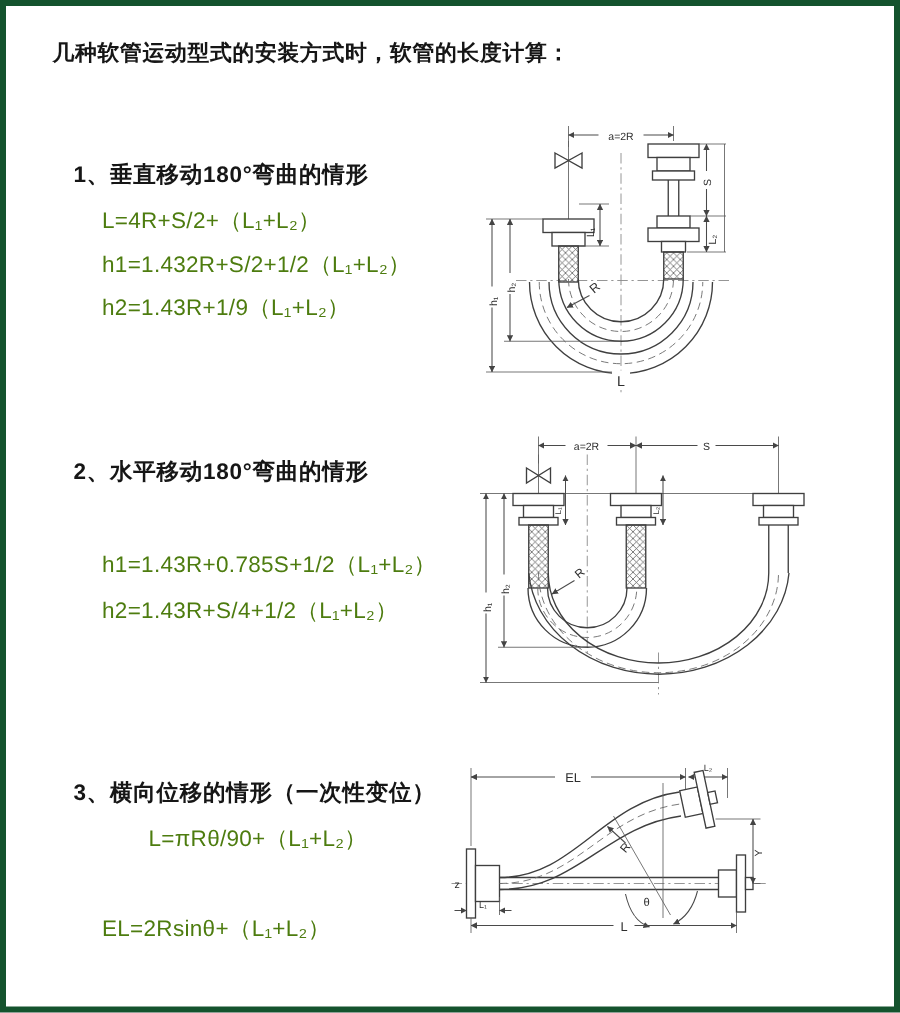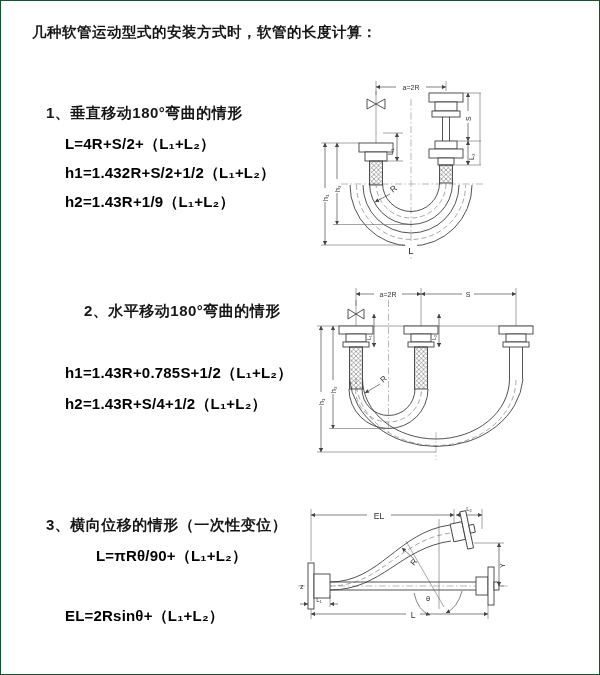--- a/index.html
+++ b/index.html
@@ -1,23 +1,23 @@
 <!DOCTYPE html>
 <html><head>
 <meta charset="utf-8">
 <style>
   html,body{margin:0;padding:0;background:#888;}
   #page{
     position:relative;width:600px;height:675px;background:#ffffff;
     font-family:"Liberation Sans","DejaVu Sans",sans-serif;
-    color:#1c1c1c;overflow:hidden;border:1px solid #14532d;box-sizing:border-box;
+    color:#1c1c1c;overflow:hidden;border:4px solid #14532d;box-sizing:border-box;
   }
   .title{position:absolute;left:31px;top:22px;font-size:14.5px;font-weight:600;letter-spacing:.5px;color:#161616;}
   .sec-head{position:absolute;left:45px;font-size:15px;font-weight:600;letter-spacing:.5px;color:#161616;}
-  .formula{position:absolute;left:64px;font-size:15px;color:#000000;letter-spacing:.2px;white-space:nowrap;font-weight:bold;}
+  .formula{position:absolute;left:64px;font-size:15px;color:#4d7c0f;letter-spacing:.2px;white-space:nowrap;}
   svg{position:absolute;overflow:visible;}
   svg text{font-family:"Liberation Sans","DejaVu Sans",sans-serif;fill:#2e2e2e;}
   .wall{stroke:#3f3f3f;stroke-width:.9;fill:none;}
   .fl{fill:#ffffff;stroke:#3f3f3f;stroke-width:.9;}
   .dim{stroke:#4a4a4a;stroke-width:.7;fill:none;}
   .ext{stroke:#5a5a5a;stroke-width:.55;fill:none;}
   .cl{stroke:#8a8a8a;stroke-width:.6;fill:none;stroke-dasharray:7 2.5 1.5 2.5;}
   .hcl{stroke:#6a6a6a;stroke-width:.6;fill:none;stroke-dasharray:5 3;}
   .hatchband{stroke:#3f3f3f;stroke-width:.9;}
   .dimtxt{font-size:7px;}
@@ -28,21 +28,21 @@
 
 <div id="page">
 
   <div class="title">几种软管运动型式的安装方式时，软管的长度计算：</div>
 
   <div class="sec-head" style="top:103px;">1、垂直移动180°弯曲的情形</div>
   <div class="formula" style="top:134px;">L=4R+S/2+（L₁+L₂）</div>
   <div class="formula" style="top:163px;">h1=1.432R+S/2+1/2（L₁+L₂）</div>
   <div class="formula" style="top:192px;">h2=1.43R+1/9（L₁+L₂）</div>
 
-  <div class="sec-head" style="top:301px;margin-left:38px;">2、水平移动180°弯曲的情形</div>
+  <div class="sec-head" style="top:301px;">2、水平移动180°弯曲的情形</div>
   <div class="formula" style="top:363px;">h1=1.43R+0.785S+1/2（L₁+L₂）</div>
   <div class="formula" style="top:394px;">h2=1.43R+S/4+1/2（L₁+L₂）</div>
 
   <div class="sec-head" style="top:515px;">3、横向位移的情形（一次性变位）</div>
   <div class="formula" style="top:546px;margin-left:31px;">L=πRθ/90+（L₁+L₂）</div>
   <div class="formula" style="top:606px;">EL=2Rsinθ+（L₁+L₂）</div>
 
   <svg style="left:310px;top:70px;" width="215" height="195" viewBox="0 0 215 195">
     <defs>
       <pattern id="xh1" width="4.5" height="4.5" patternUnits="userSpaceOnUse">

